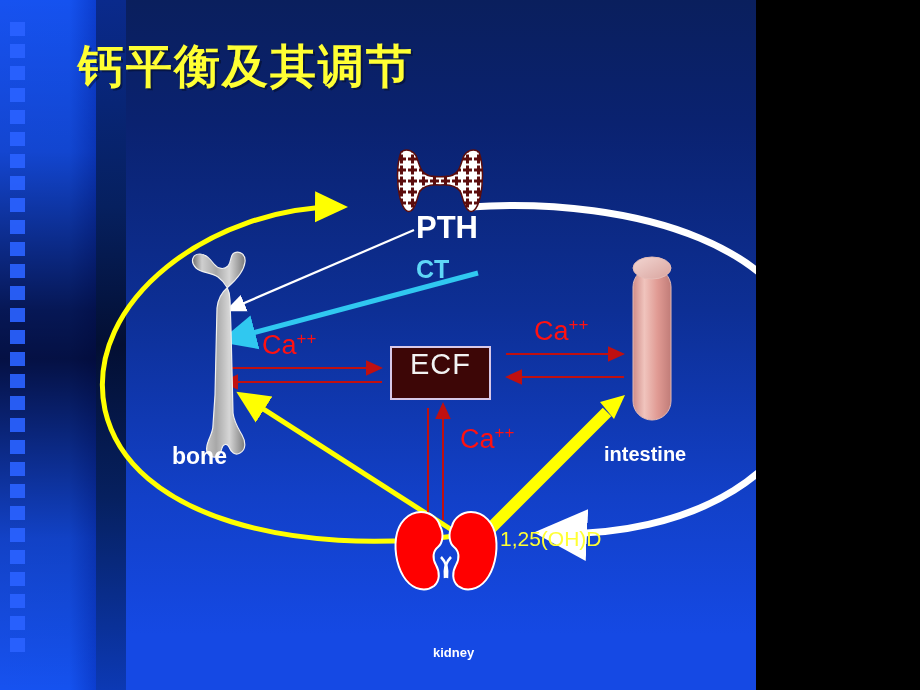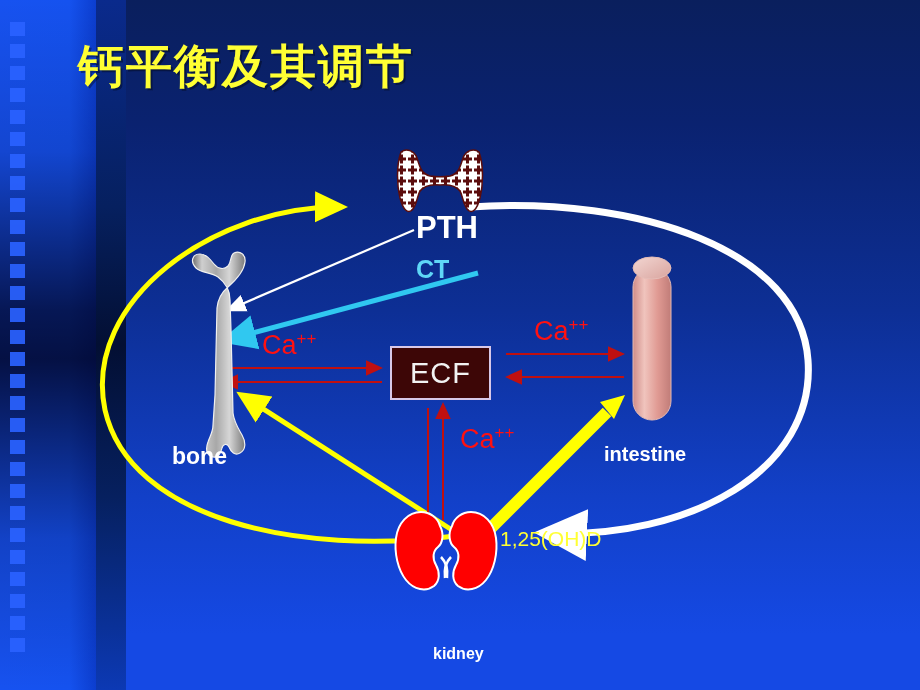--- a/index.html
+++ b/index.html
@@ -1,17 +1,17 @@
 <!DOCTYPE html>
 <html><head>
 <meta charset="utf-8">
 <style>
   html,body{margin:0;padding:0;background:#000;}
   #slide{
-    position:relative;width:920px;height:690px;overflow:hidden;
+    position:relative;width:756px;height:690px;overflow:hidden;
     font-family:"Liberation Sans","DejaVu Sans",sans-serif;
     background:linear-gradient(180deg,#0a1f5d 0%,#0a2270 18%,#0d2f95 45%,#1240c8 72%,#1549e4 92%,#1549e4 100%);
   }
   
   #band{
     position:absolute;left:0;top:0;width:126px;height:690px;
     background:
       linear-gradient(180deg, rgba(0,0,40,0) 0%, rgba(0,0,30,0.15) 22%, rgba(0,0,25,0.72) 45%, rgba(0,0,25,0.80) 52%, rgba(0,0,30,0.20) 78%, rgba(0,0,40,0) 100%),
       linear-gradient(90deg,#1752f0 0%,#1552ef 55%,#0b3ccd 78%,#0a2f9e 100%);
   }
@@ -29,33 +29,33 @@
     white-space:nowrap;
   }
   
   #canvas{position:absolute;left:0;top:0;width:920px;height:690px;}
   
   .lbl{position:absolute;font-weight:bold;white-space:nowrap;}
   #pth-label{left:416px;top:210px;font-size:31px;color:#ffffff;}
   #ct-label{left:416px;top:255px;font-size:25px;color:#5fd7f7;}
   #bone-label{left:172px;top:443px;font-size:23px;color:#ffffff;}
   #intestine-label{left:604px;top:443px;font-size:20px;color:#ffffff;}
-  #kidney-label{left:433px;top:645px;font-size:16px;color:#ffffff;}
+  #kidney-label{left:433px;top:645px;font-size:13px;color:#ffffff;}
   #vitd-label{left:500px;top:527px;font-size:21px;color:#ffff33;font-weight:normal;
               font-family:"Liberation Sans",sans-serif;}
   .ca{position:absolute;color:#ff1111;font-weight:normal;font-size:27px;white-space:nowrap;
       font-family:"Liberation Sans",sans-serif;}
   .ca sup{font-size:17px;}
   #ca-bone{left:262px;top:329px;}
   #ca-int{left:534px;top:315px;}
   #ca-kid{left:460px;top:423px;}
   #ecf-box{
     position:absolute;left:390px;top:346px;width:101px;height:54px;
     background:#3d0606;border:2px solid #d8c8e8;box-sizing:border-box;
-    display:flex;align-items:center;justify-content:center;
+    display:flex;justify-content:center;
   }
   #ecf-text{color:#f2f2f2;font-size:29px;font-weight:normal;letter-spacing:1px;
             font-family:"Liberation Sans",sans-serif;}
 </style>
 </head>
 <body>
 
 <div id="slide">
 
   <div id="band"></div>

